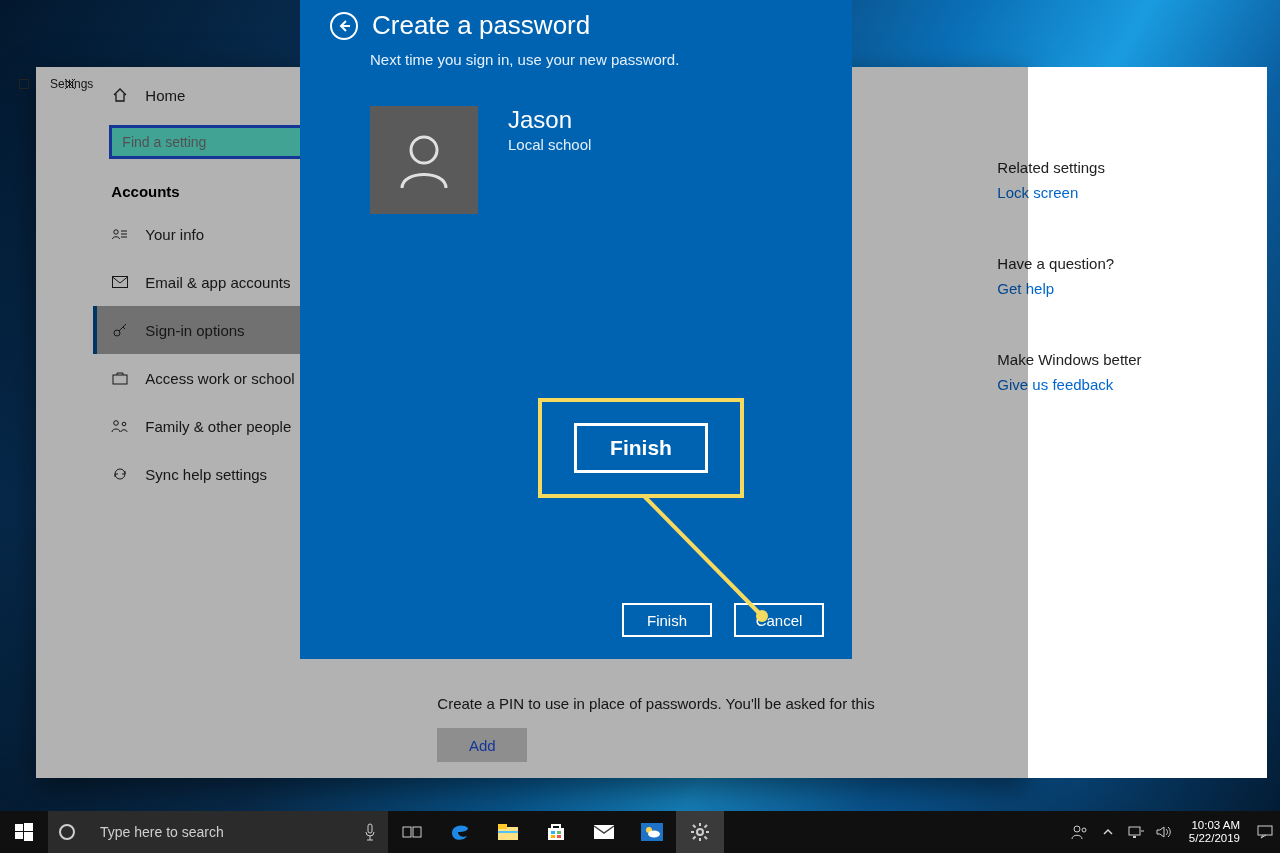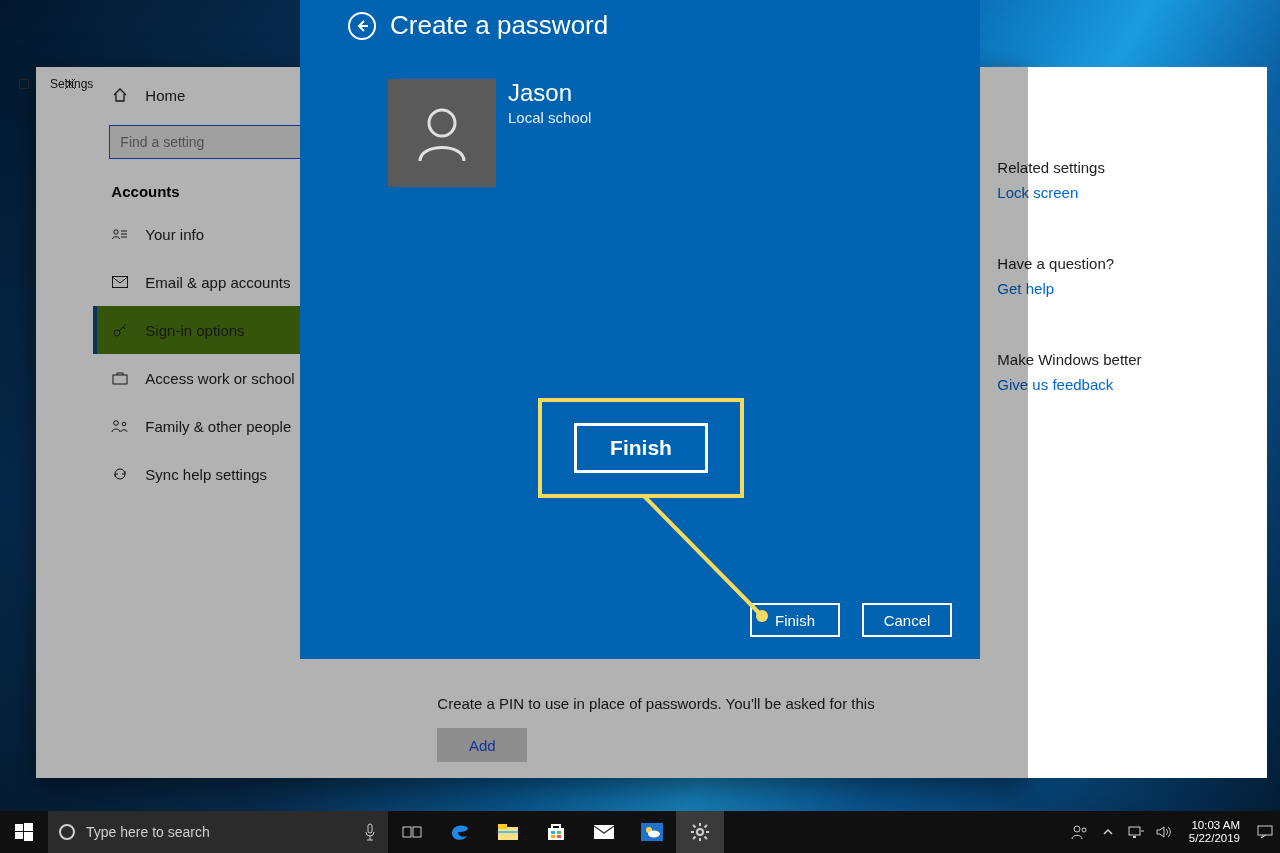--- a/index.html
+++ b/index.html
@@ -43,25 +43,25 @@
     border-right: 0;
   }
   .home-row, .side-item {
     display: flex; align-items: center;
     height: 48px; padding-left: 18px; gap: 16px;
     font-size: 15px; color: #222;
   }
   .home-row .icon, .side-item .icon { width: 18px; display:flex; align-items:center; justify-content:center; color:#222; }
   .search-wrap { padding: 6px 16px 6px 16px; }
   .search-box {
-    width: 100%; height: 34px; border: 1px solid #1d4ed8; padding: 0 10px;
-    font-size: 14px; color: #666; background:#e5e5e5;
+    width: 100%; height: 34px; border: 3px solid #1d4ed8; padding: 0 10px;
+    font-size: 14px; color: #666; background:#5eead4;
   }
   .section-name { font-weight: 600; font-size: 15px; padding: 18px 0 10px 18px; }
-  .side-item.selected { background: #4d7c0f; position: relative; }
+  .side-item.selected { background: #a3a3a3; position: relative; }
   .side-item.selected::before {
     content: ""; position: absolute; left: 0; top: 0; bottom: 0; width: 4px; background: #004e8c;
   }
 
   .settings-main {
     flex: 1; background: #ffffff; padding: 0 40px 30px 24px;
     display: flex; justify-content: space-between;
     position: relative;
   }
   .main-left { width: 560px; }
@@ -77,32 +77,32 @@
 
   
   .dim {
     position: absolute; inset: 0; background: rgba(0,0,0,0.30); pointer-events:none;
   }
 
   
   .modal {
     position: absolute;
     left: 300px; top: 0;
-    width: 680px; height: 659px;
+    width: 552px; height: 659px;
     background: #0063B1; color: #fff;
-    padding: 10px 30px 20px 48px;
+    padding: 10px 30px 20px 30px;
   }
   .modal-header { display:flex; align-items:center; gap: 14px; margin-top: 0; }
   .back-circle {
     width: 28px; height: 28px; border: 2px solid #fff; border-radius: 50%;
     display:flex; align-items:center; justify-content:center;
   }
   .modal-title { font-size: 26px; font-weight: 400; }
   .modal-sub { margin-left: 40px; margin-top: 10px; font-size: 15px; color: #e4f0fb; }
-  .profile { display:flex; margin-left: 40px; margin-top: 38px; gap: 12px; align-items:flex-start; }
+  .profile { display:flex; margin-left: 40px; margin-top: 38px; gap: 30px; align-items:flex-start; }
   .avatar {
     width: 108px; height: 108px; background: #5a5a5a;
     display:flex; align-items:center; justify-content:center;
   }
   .uname { font-size: 24px; font-weight: 400; color: #fff; }
   .utype { font-size: 15px; color: #e4f0fb; margin-top: 2px; }
 
   .modal-buttons {
     position: absolute; right: 28px; bottom: 22px; display:flex; gap: 22px;
   }
@@ -132,21 +132,21 @@
   }
 
   
   .taskbar {
     position: absolute; left: 0; right: 0; bottom: 0; height: 42px;
     background: #101010; display:flex; align-items:stretch; color:#fff;
   }
   .start-btn { width: 48px; display:flex; align-items:center; justify-content:center; }
   .search-bar {
     width: 340px; background: #2b2b2b; display:flex; align-items:center;
-    padding: 0 10px; gap: 10px; font-size: 14px; color:#cfcfcf;
+    padding: 0 10px; gap: 24px; font-size: 14px; color:#cfcfcf;
     position: relative;
   }
   .search-bar .mic { position:absolute; right:12px; }
   .task-icons { display:flex; }
   .task-icon {
     width: 48px; display:flex; align-items:center; justify-content:center;
   }
   .task-icon.active { background: #3a3a3a; }
   .tray { margin-left:auto; display:flex; align-items:center; padding-right: 4px; gap: 6px; }
   .tray .clock { font-size: 11.5px; line-height: 1.15; text-align:right; padding: 0 8px; }
@@ -289,20 +289,21 @@
 
 <div class="modal">
   <div class="modal-header">
     <div class="back-circle">
       <svg width="14" height="14" viewBox="0 0 14 14">
           <path d="M9 2 L4 7 L9 12 M4 7 H13" fill="none" stroke="#fff" stroke-width="2"></path>
         </svg>
     </div>
     <div class="modal-title">Create a password</div>
   </div>
+  <div class="modal-sub">Next time you sign in, use your new password.</div>
 
   <div class="profile">
     <div class="avatar">
       <svg width="64" height="64" viewBox="0 0 64 64">
         <circle cx="32" cy="22" r="13" fill="none" stroke="#e0e0e0" stroke-width="3"></circle>
         <path d="M10 60 C10 42 54 42 54 60" fill="none" stroke="#e0e0e0" stroke-width="3"></path>
       </svg>
     </div>
     <div>
       <div class="uname">Jason</div>

